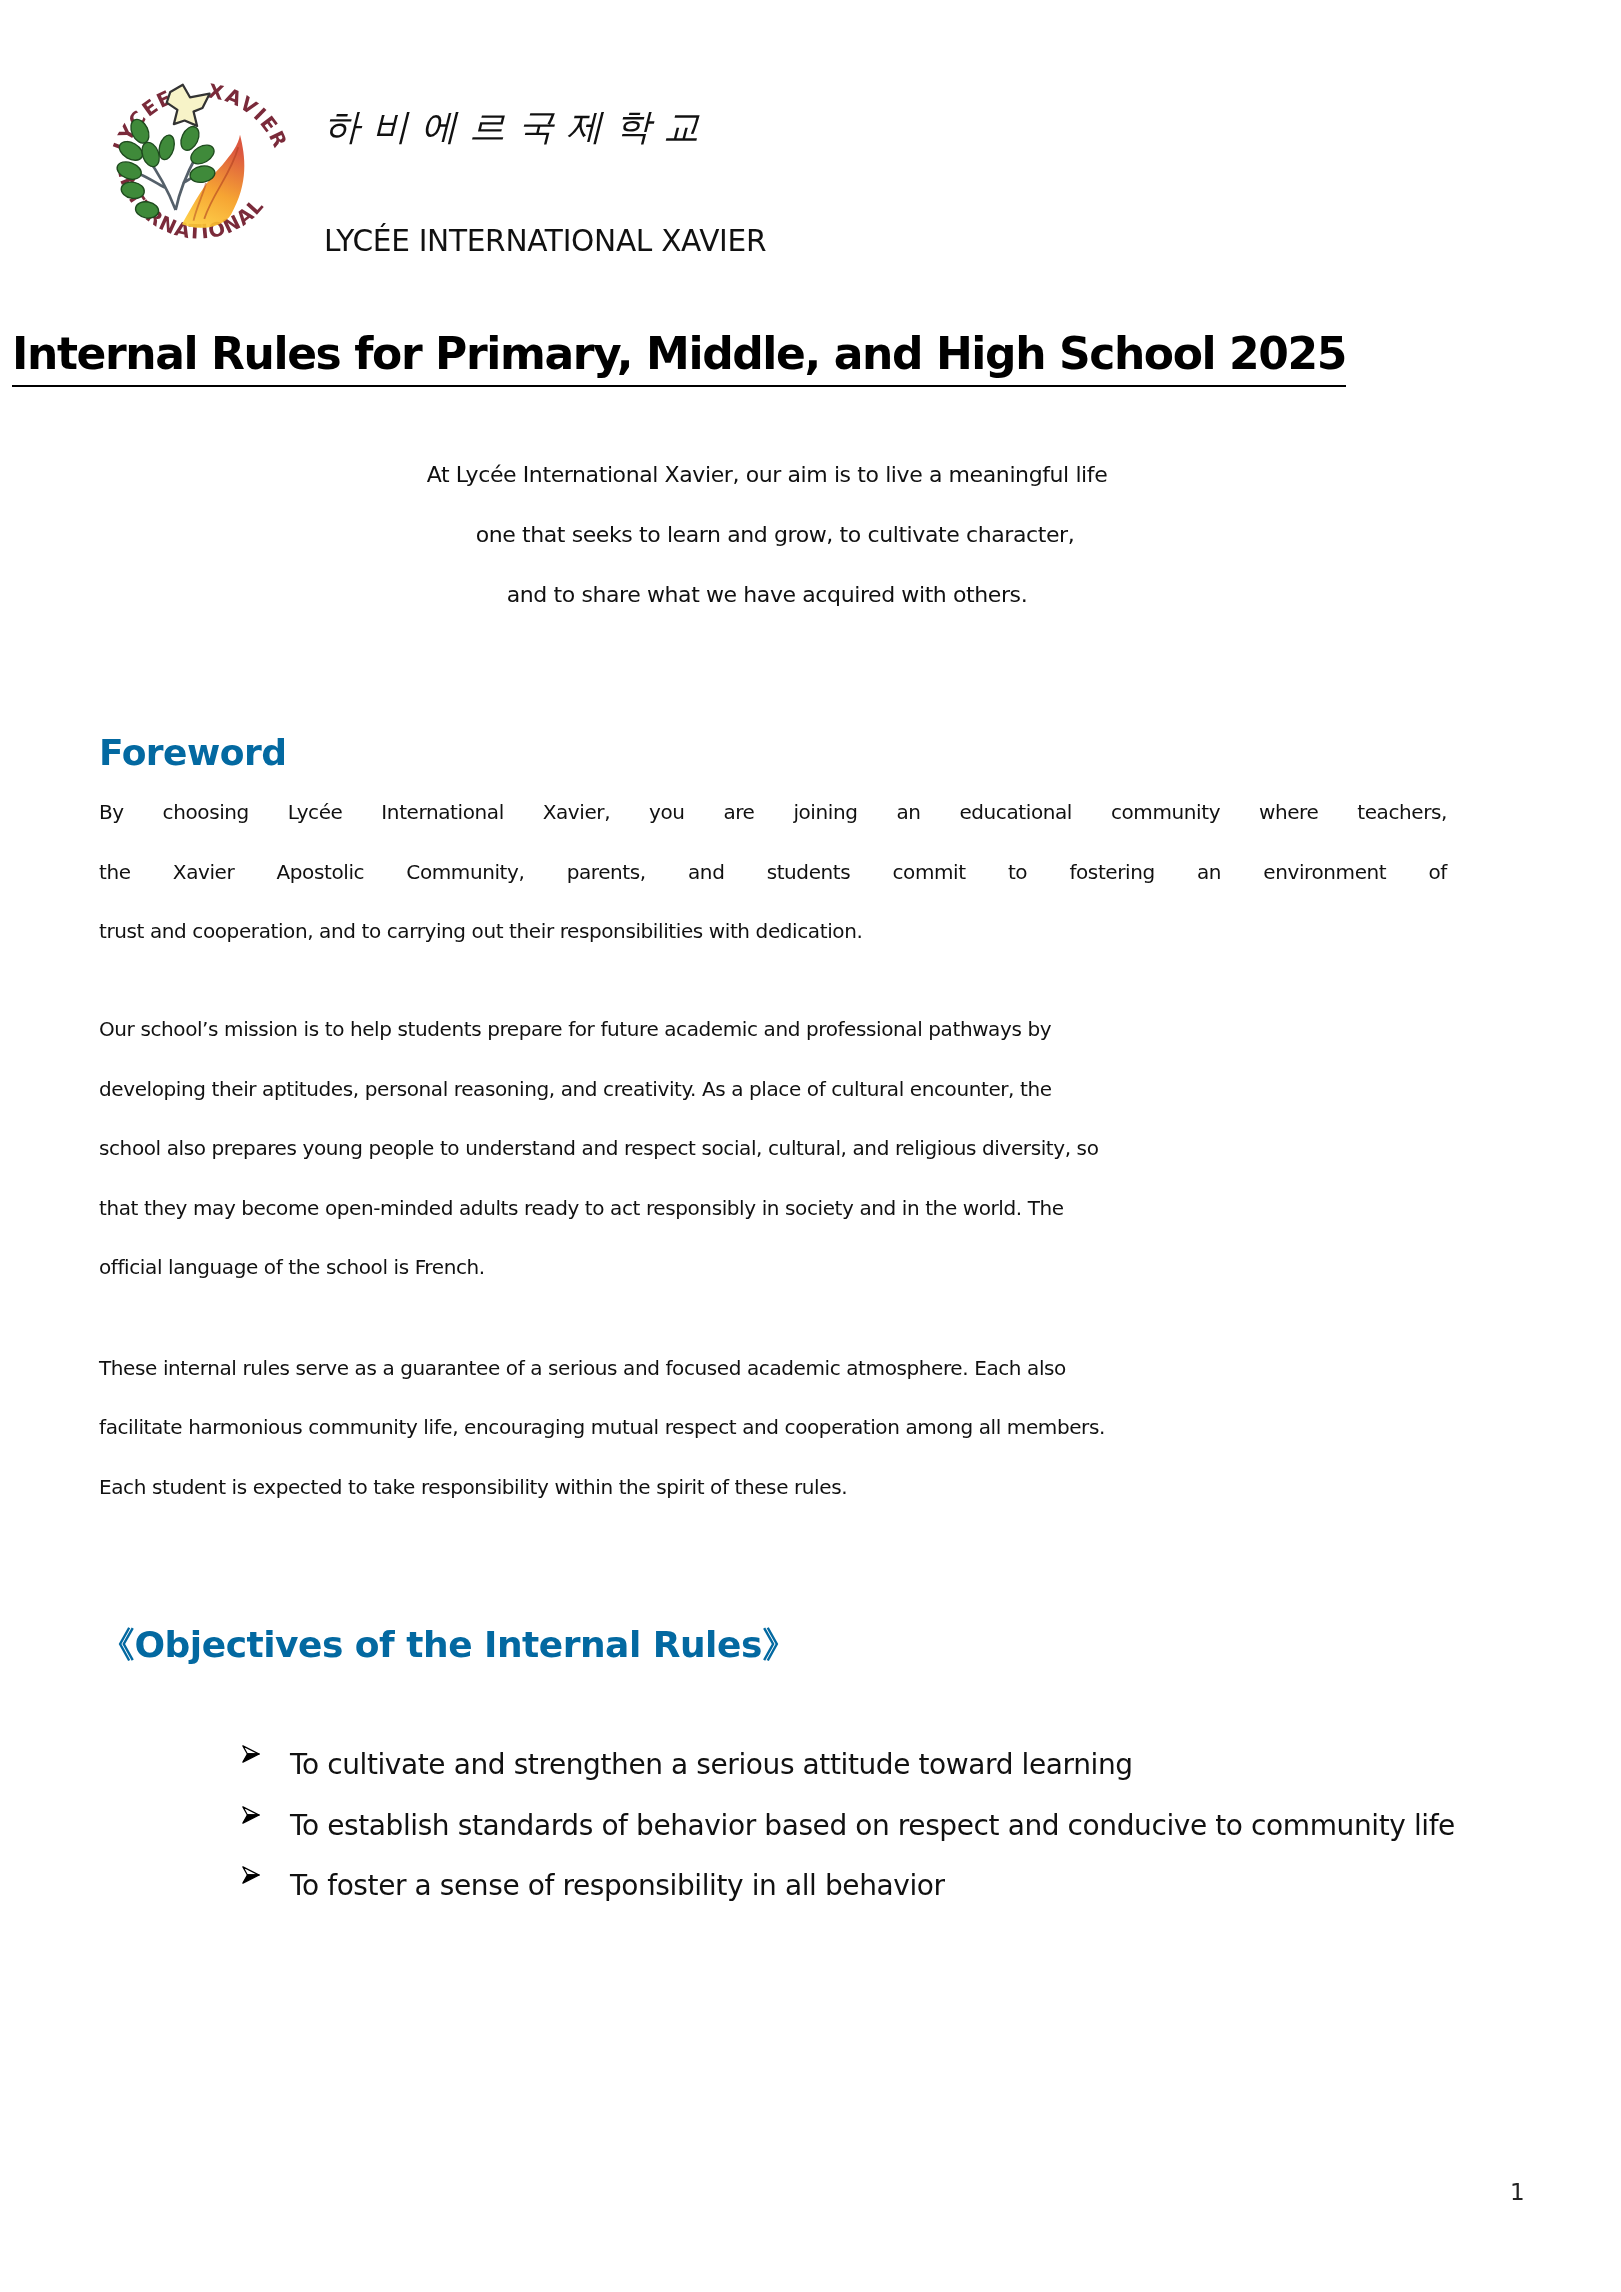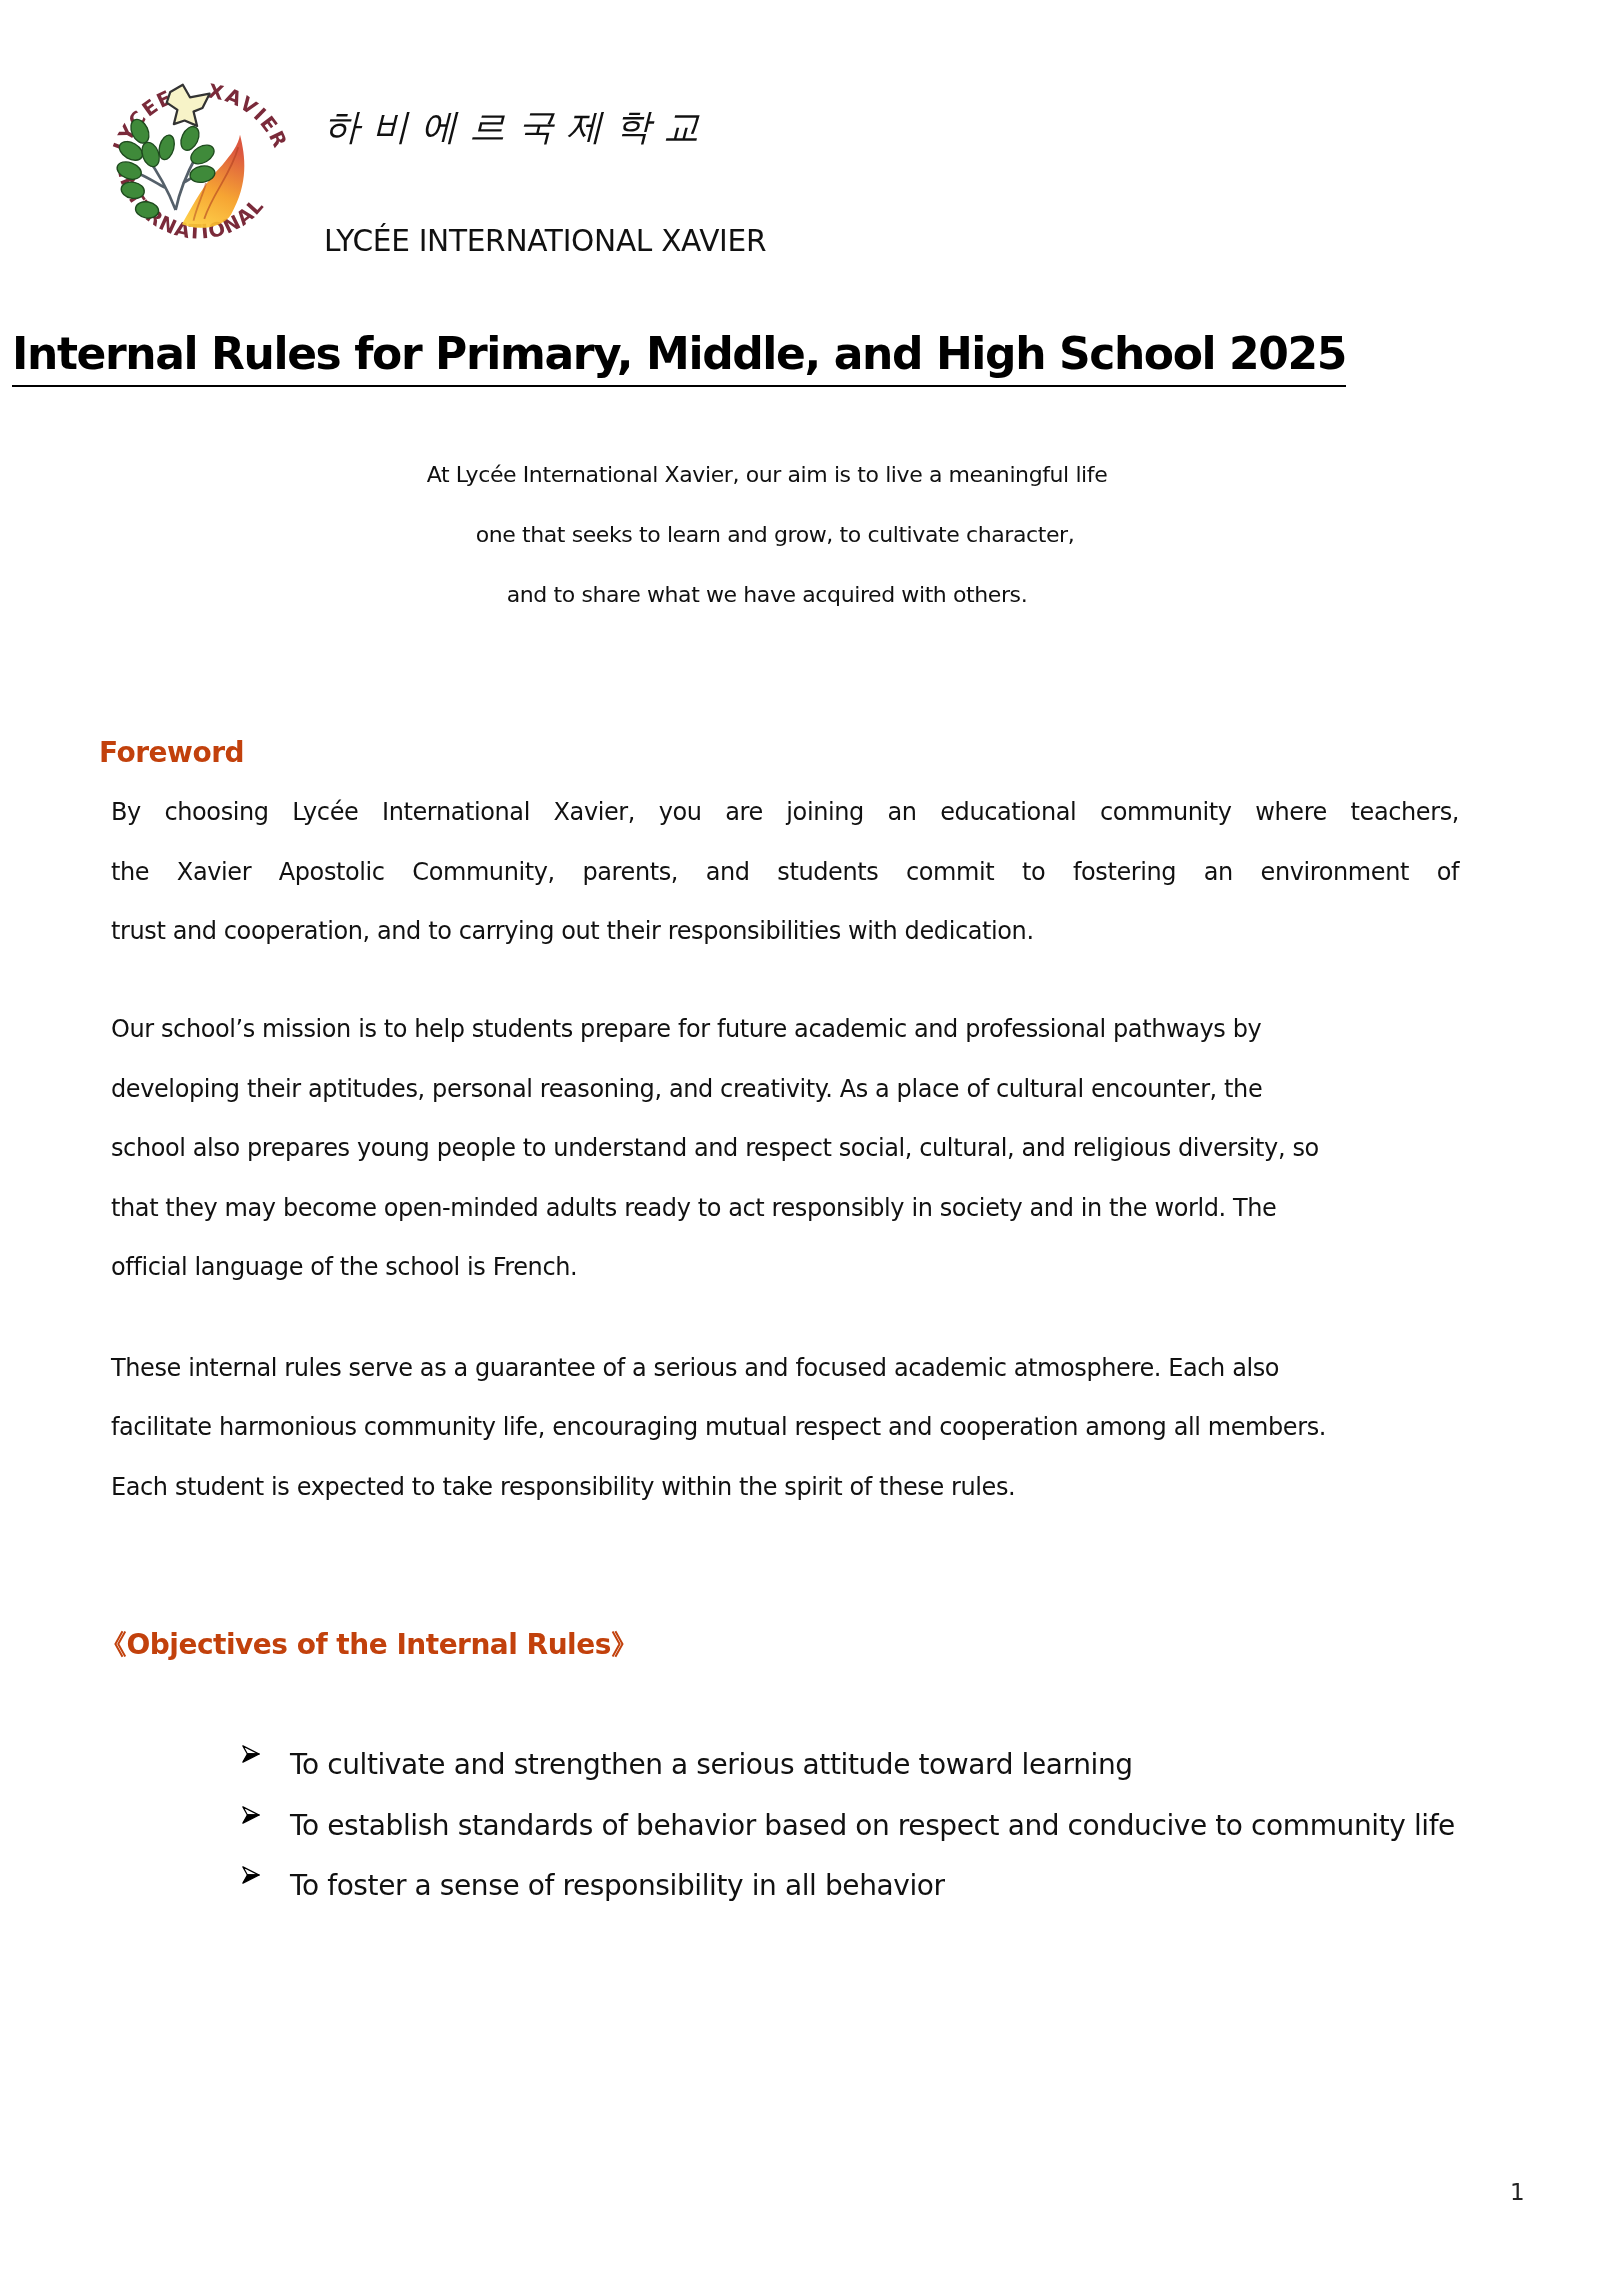--- a/index.html
+++ b/index.html
@@ -6,23 +6,23 @@
   body { width: 1622px; height: 2293px; position: relative; overflow: hidden;
          font-family: "DejaVu Sans", "Liberation Sans", sans-serif; color: #111; }
   .abs { position: absolute; white-space: nowrap; }
   .logo { position: absolute; left: 97px; top: 49px; width: 202px; height: 211px; }
   .hdr-ko { left: 324px; top: 104px; font-size: 36px; line-height: 45px; letter-spacing: 12.5px; color: #111; font-style: italic; }
   .hdr-en { left: 324px; top: 172px; font-size: 29.6px; line-height: 43px; color: #111; letter-spacing: -0.3px; margin-top: 48px; }
   .title { left: 12px; width: 1622px; top: 324px; }
   .title span { font-weight: bold; font-size: 49px; line-height: 59px; border-bottom: 2.7px solid #000;
                 padding-bottom: 1.8px; letter-spacing: -1.4px; color: #000; display: inline-block; }
   .motto { left: 0; width: 1534px; text-align: center; font-size: 28px; line-height: 39px; letter-spacing: -0.4px; }
-  .body-line { left: 111px; font-size: 24px; line-height: 39px; letter-spacing: -0.4px; }
+  .body-line { left: 99px; font-size: 20px; line-height: 39px; letter-spacing: -0.4px; }
   .justified { width: 1348px; text-align: justify; text-align-last: justify; }
-  .heading { left: 99px; font-size: 28px; line-height: 39px; font-weight: bold; letter-spacing: -0.5px; color: #c2410c; }
+  .heading { left: 99px; font-size: 36px; line-height: 39px; font-weight: bold; letter-spacing: -0.5px; color: #0369a1; }
   .bullet-row { left: 242px; font-size: 28px; line-height: 39px; letter-spacing: -0.4px; display: flex; }
   .bullet-icon { width: 18px; height: 18px; margin-right: 30px; display: inline-block; }
   .page-num { left: 1510px; top: 2174px; font-size: 23px; line-height: 36px; color: #222; }
 </style>
 </head>
 <body>
 
 <svg class="logo" viewBox="0 0 226 236">
   <defs>
     <path id="arcTop" d="M 30 125 A 88 88 0 0 1 196 105" fill="none"></path>

